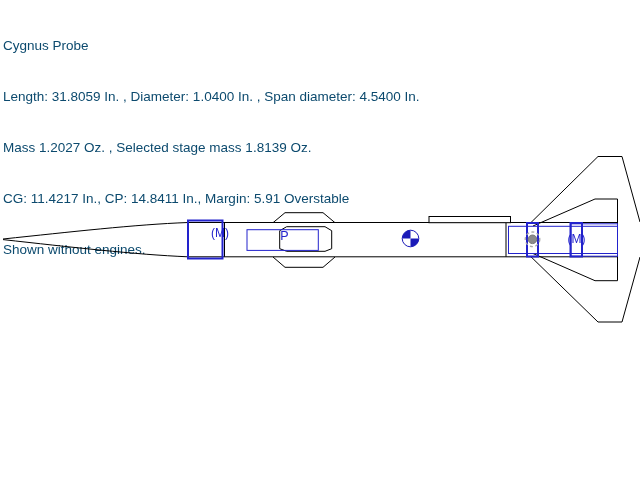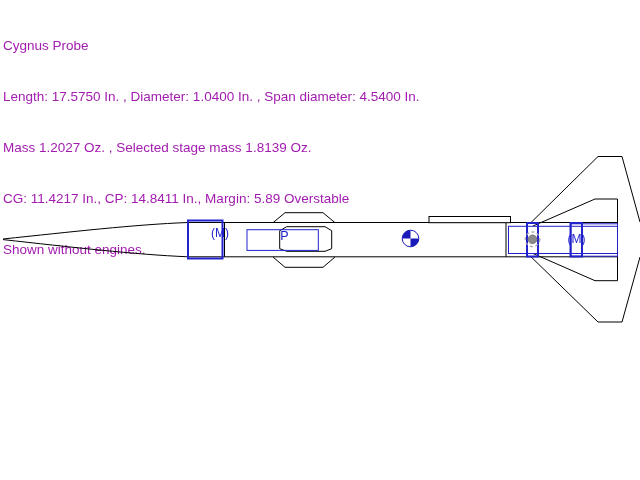--- a/index.html
+++ b/index.html
@@ -2,35 +2,35 @@
 <html><head>
 <meta charset="utf-8">
 <style>
   html,body{margin:0;padding:0;background:#fff;}
   .canvas{
     position:relative;width:640px;height:480px;background:#fff;
     overflow:hidden;font-family:"Liberation Sans",sans-serif;
   }
   .header{
     position:absolute;top:3px;left:3px;
-    color:#a21caf;font-size:13.5px;line-height:17px;white-space:pre;
+    color:#0c4a6e;font-size:13.5px;line-height:17px;white-space:pre;
   }
   .drawing{position:absolute;left:0;top:0;}
   text{font-family:"Liberation Sans",sans-serif;fill:#2222cc;}
 </style>
 </head>
 <body>
 
 <div class="canvas">
 
   <div class="header">
     <div>Cygnus Probe</div>
-    <div>Length: 17.5750 In. , Diameter: 1.0400 In. , Span diameter: 4.5400 In.</div>
+    <div>Length: 31.8059 In. , Diameter: 1.0400 In. , Span diameter: 4.5400 In.</div>
     <div>Mass 1.2027 Oz. , Selected stage mass 1.8139 Oz.</div>
-    <div>CG: 11.4217 In., CP: 14.8411 In., Margin: 5.89 Overstable</div>
+    <div>CG: 11.4217 In., CP: 14.8411 In., Margin: 5.91 Overstable</div>
     <div>Shown without engines.</div>
   </div>
 
   <svg class="drawing" width="640" height="480" viewBox="0 0 640 480">
 
     <g stroke="#000" fill="none" stroke-width="1">
       <path d="M3,239 C70,232 135,224.5 188,222.5"></path>
       <path d="M3,239.6 C70,247 135,254.6 188,256.8"></path>
     </g>
 

